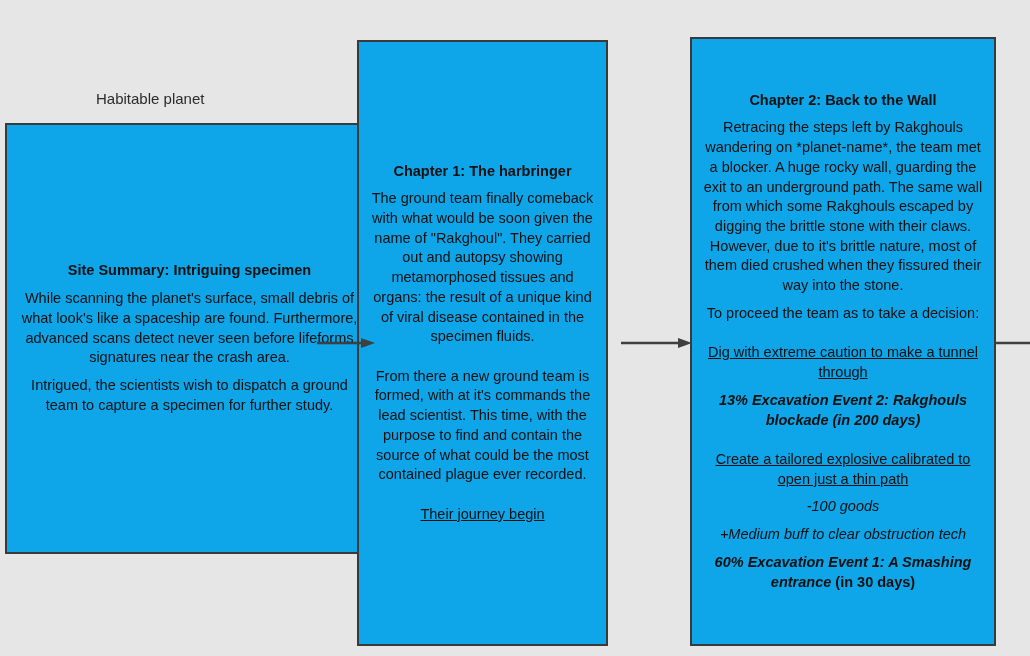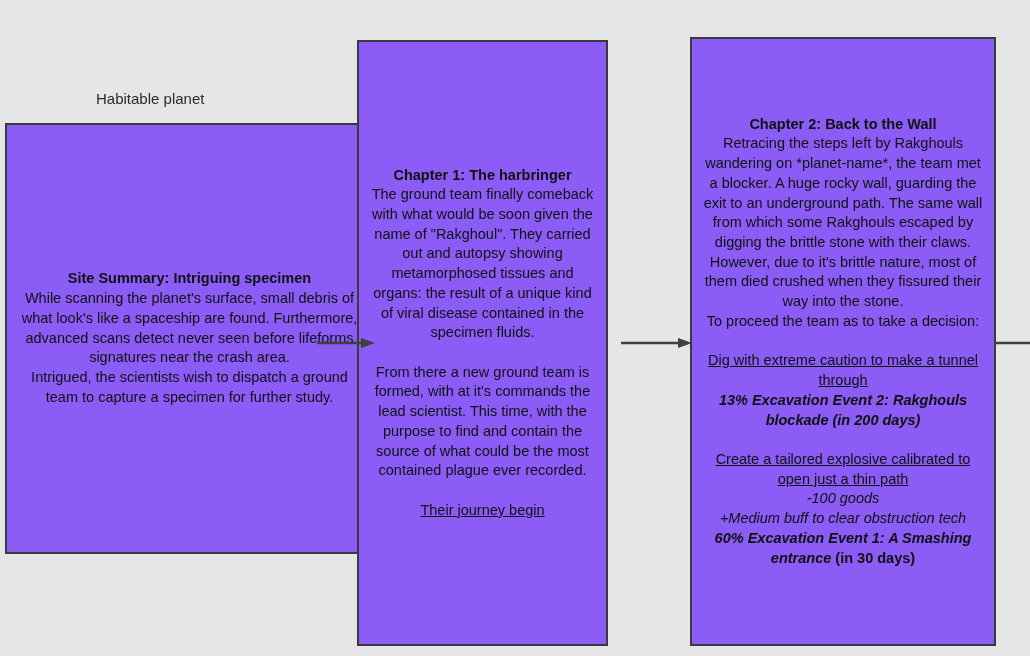--- a/index.html
+++ b/index.html
@@ -17,42 +17,42 @@
   .canvas {
     position: relative;
     width: 1030px;
     height: 656px;
     background: #e6e6e6;
   }
 
   
   .node {
     position: absolute;
-    background: #8b5cf6;
+    background: #0ea5e9;
     border: 2px solid #3a3a3a;
     box-sizing: border-box;
     display: flex;
     flex-direction: column;
     justify-content: center;
     align-items: center;
     text-align: center;
     color: #111111;
     font-size: 14.5px;
     line-height: 1.36;
     padding: 0 10px;
   }
 
   #node-1 { left: 5px;   top: 123px; width: 369px; height: 431px; }
   #node-2 { left: 357px; top: 40px;  width: 251px; height: 606px; }
   #node-3 { left: 690px; top: 37px;  width: 306px; height: 609px; }
 
   .node-body { width: 100%; }
 
   .para { margin: 0; }
-  .para + .para { margin-top: 0; }
+  .para + .para { margin-top: 8px; }
   .spacer { height: 1.36em; }
 
   .title {
     font-weight: bold;
     display: block;
   }
   .italic-bold { font-style: italic; font-weight: bold; }
   .italic { font-style: italic; }
   .bold { font-weight: bold; }
 

